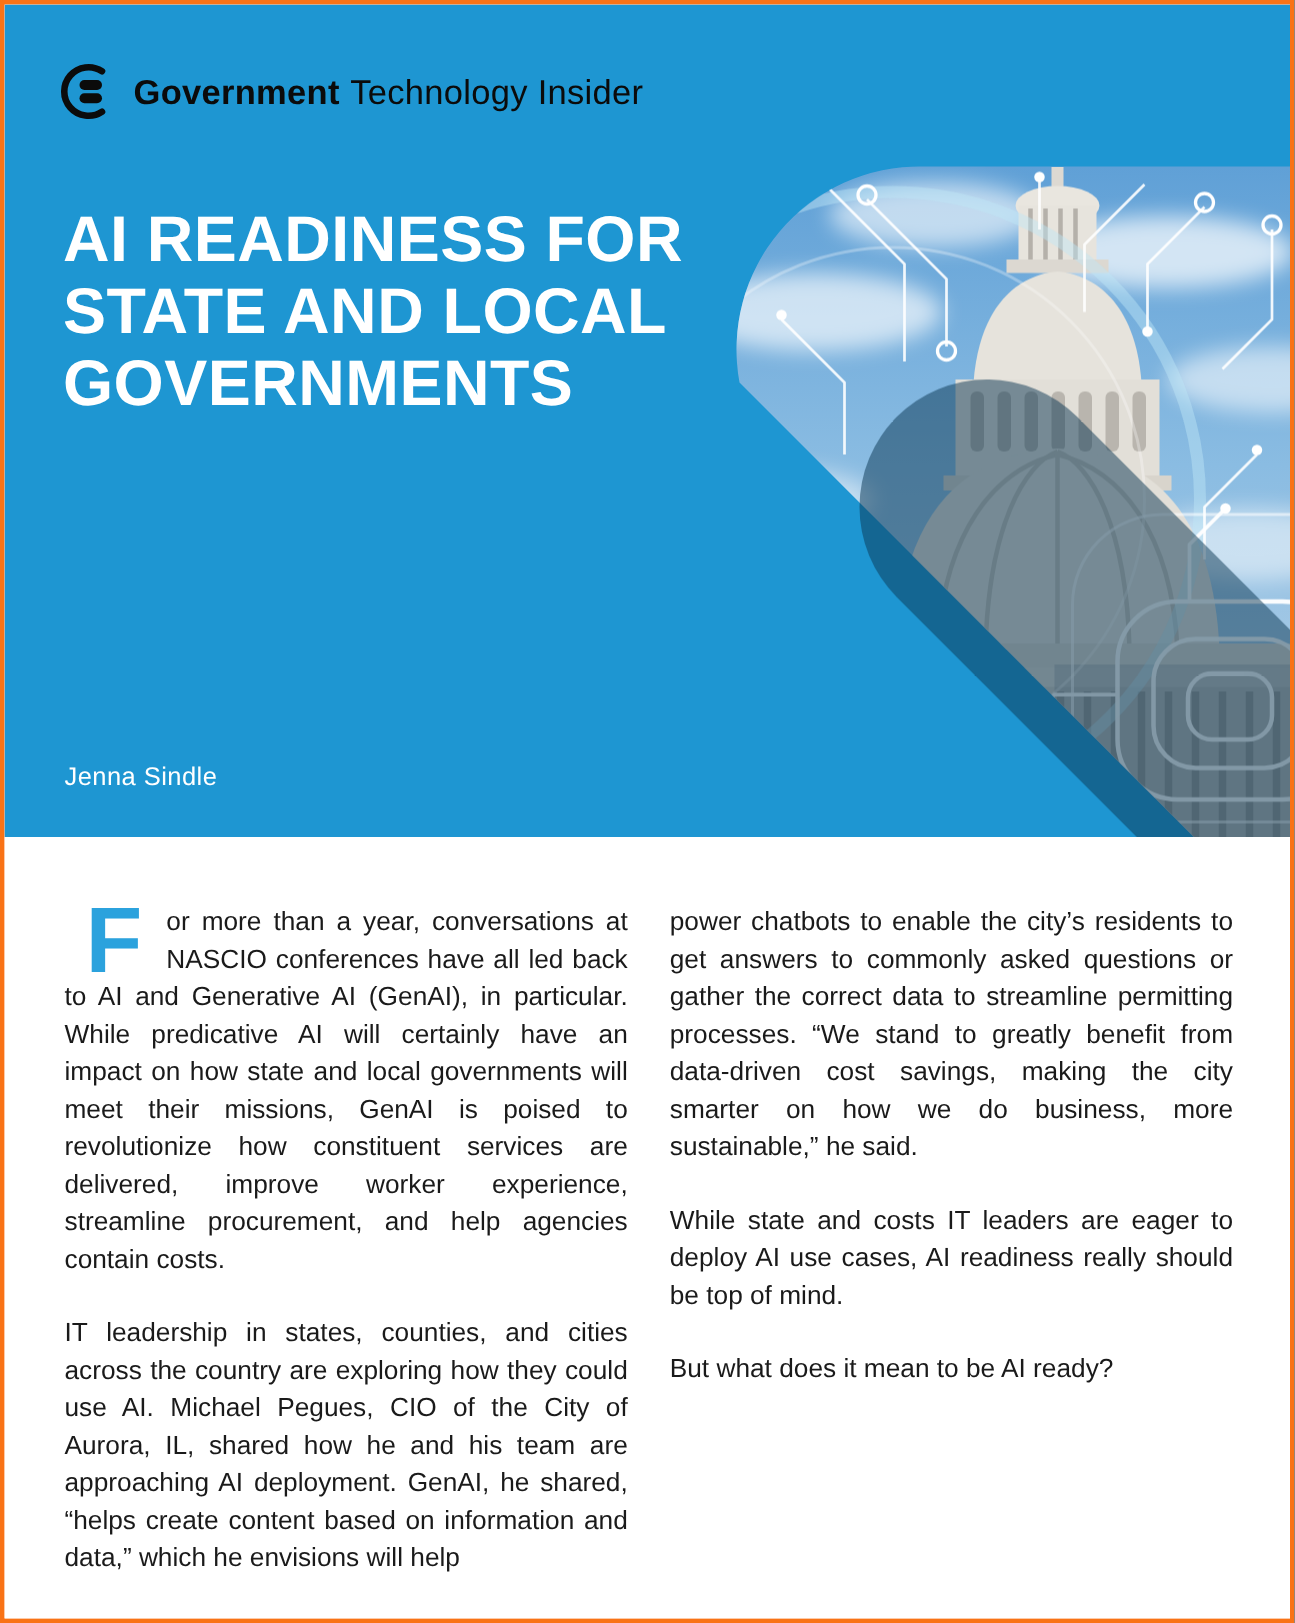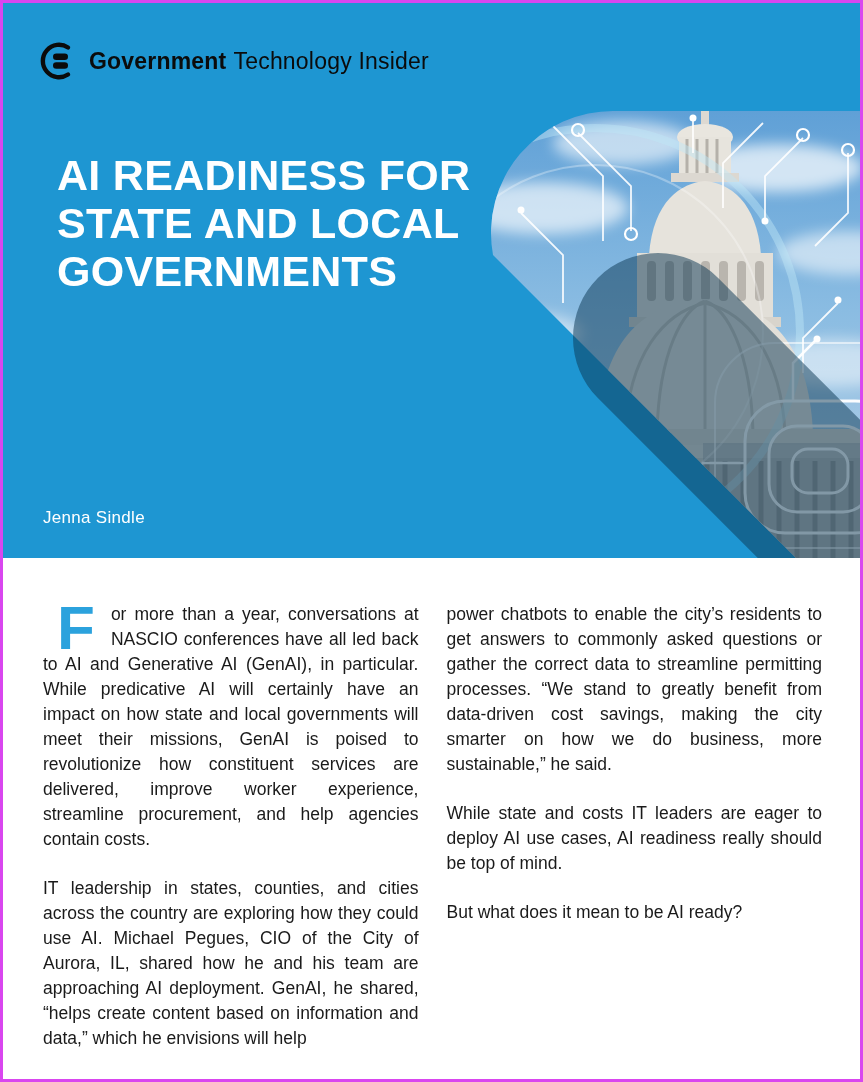--- a/index.html
+++ b/index.html
@@ -1,20 +1,20 @@
 <!DOCTYPE html>
 <html><head>
 <meta charset="utf-8">
 <style>
   html,body{margin:0;padding:0;background:#555;}
   .page{
     position:relative;
     width:863px;height:1082px;
     box-sizing:border-box;
-    border:3px solid #d946ef;
+    border:3px solid #f97316;
     background:#ffffff;
     overflow:hidden;
     font-family:"Liberation Sans","DejaVu Sans",sans-serif;
   }
   
   .header{
     position:absolute;left:0;top:0;right:0;height:555px;
     background:#1E96D2;
   }
   .brandbar{
@@ -215,21 +215,21 @@
           <path d="M 28 6.5 A 16.2 16.2 0 1 0 28 33.5" fill="none" stroke="#0b0b0b" stroke-width="4.4" stroke-linecap="round"></path>
           <rect x="13" y="12.4" width="15" height="6.6" rx="3.3" fill="#0b0b0b"></rect>
           <rect x="13" y="21.2" width="15" height="6.6" rx="3.3" fill="#0b0b0b"></rect>
         </svg>
         <div class="gti-text">
           <span class="b">Government</span><span class="r">Technology Insider</span>
         </div>
       </div>
     </div>
 
-    <h1 class="title" style="margin:15px">
+    <h1 class="title" style="margin:0">
       <span>AI READINESS FOR</span>
       <span>STATE AND LOCAL</span>
       <span>GOVERNMENTS</span>
     </h1>
 
     <div class="author">Jenna Sindle</div>
   </div>
 
   <div class="article">
     <div class="cols">

